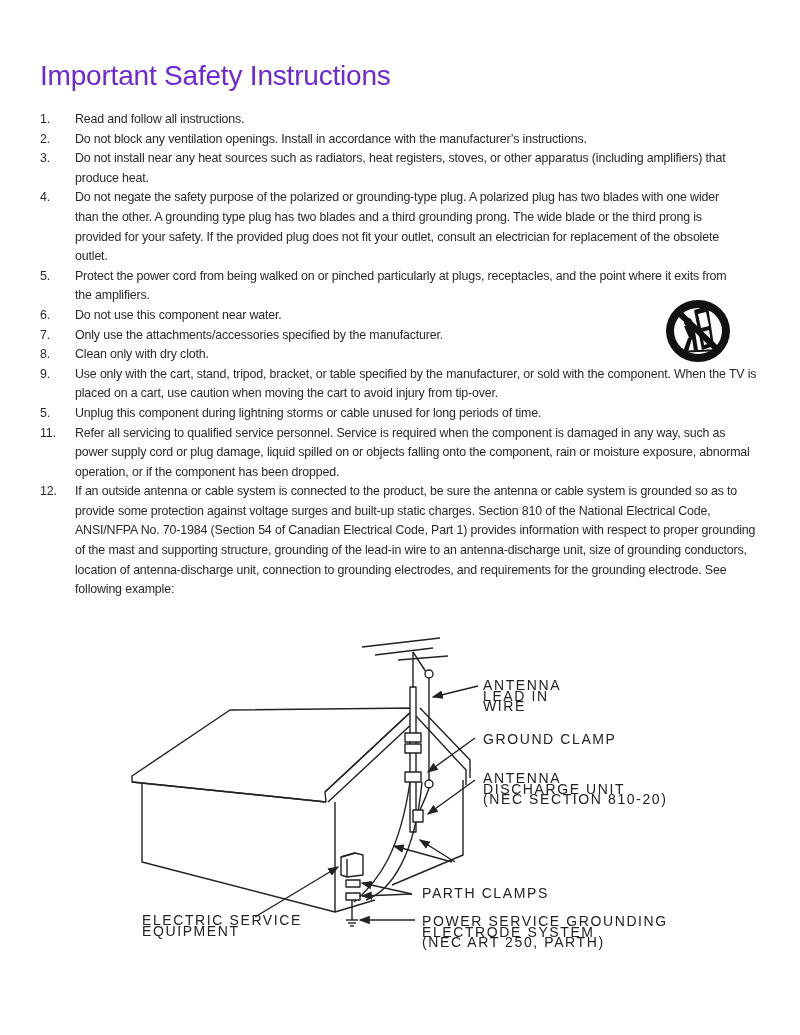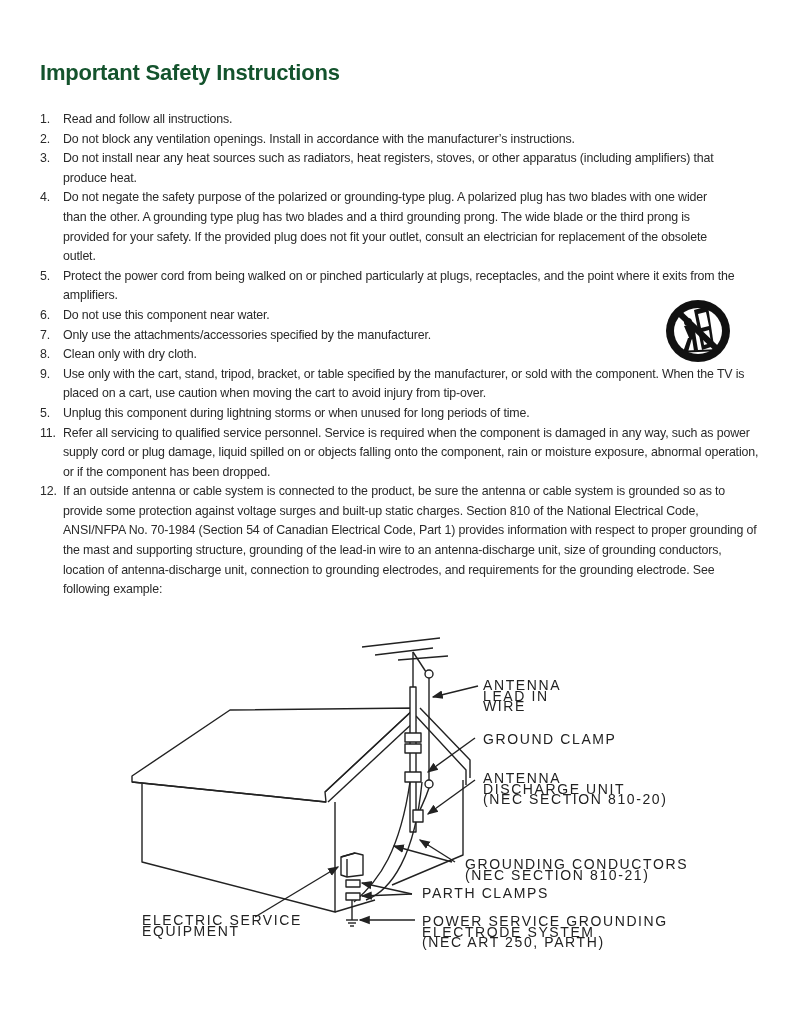--- a/index.html
+++ b/index.html
@@ -1,24 +1,24 @@
 <!DOCTYPE html>
 <html><head>
   <meta charset="utf-8">
   <style>
     html, body { margin: 0; padding: 0; background: #ffffff; }
     body { width: 800px; height: 1035px; position: relative; overflow: hidden;
            font-family: "Liberation Sans", sans-serif; color: #222; }
     .title { position: absolute; left: 40px; top: 60px; margin: 0;
-             font-family: "Liberation Sans", sans-serif; font-weight: bold;
-             font-size: 22px; color: #14532d; letter-spacing: -0.2px; }
+             font-family: "Liberation Sans", sans-serif; font-weight: normal;
+             font-size: 28px; color: #6d28d9; letter-spacing: -0.2px; }
     .list { position: absolute; left: 40px; top: 110px; width: 720px; margin: 0; padding: 0; list-style: none; }
     .item { display: flex; font-size: 12.4px; line-height: 19.6px; color: #2a2a2a; letter-spacing: -0.15px; }
     .num { width: 23px; flex: 0 0 23px; }
-    .txt { flex: 1; }
+    .txt { flex: 1; margin-left: 12px; }
     .cart-warning { position: absolute; left: 664px; top: 298px; width: 68px; height: 66px; }
     .diagram { position: absolute; left: 130px; top: 630px; width: 520px; height: 330px; }
     .lbl { position: absolute; font-family: "Liberation Sans", sans-serif; font-size: 14px;
            letter-spacing: 1.6px; line-height: 10.5px; color: #222; white-space: pre; }
   </style>
 </head>
 <body>
 
 <h1 class="title">Important Safety Instructions</h1>
 
@@ -54,21 +54,21 @@
   <li class="item">
       <span class="num">8.</span>
       <span class="txt">Clean only with dry cloth.</span>
     </li>
   <li class="item">
       <span class="num">9.</span>
       <span class="txt">Use only with the cart, stand, tripod, bracket, or table specified by the manufacturer, or sold with the component. When the TV is placed on a cart, use caution when moving the cart to avoid injury from tip-over.</span>
     </li>
   <li class="item">
       <span class="num">5.</span>
-      <span class="txt">Unplug this component during lightning storms or when unused for long periods of time.</span>
+      <span class="txt">Unplug this component during lightning storms or cable unused for long periods of time.</span>
     </li>
   <li class="item">
       <span class="num">11.</span>
       <span class="txt">Refer all servicing to qualified service personnel. Service is required when the component is damaged in any way, such as power supply cord or plug damage, liquid spilled on or objects falling onto the component, rain or moisture exposure, abnormal operation, or if the component has been dropped.</span>
     </li>
   <li class="item">
       <span class="num">12.</span>
       <span class="txt">If an outside antenna or cable system is connected to the product, be sure the antenna or cable system is grounded so as to provide some protection against voltage surges and built-up static charges. Section 810 of the National Electrical Code, ANSI/NFPA No. 70-1984 (Section 54 of Canadian Electrical Code, Part 1) provides information with respect to proper grounding of the mast and supporting structure, grounding of the lead-in wire to an antenna-discharge unit, size of grounding conductors, location of antenna-discharge unit, connection to grounding electrodes, and requirements for the grounding electrode. See following example:</span>
     </li>
 </ol>
@@ -161,21 +161,19 @@
     </g>
   </svg>
 
   <div class="lbl" style="left:353px;top:50px">ANTENNA
 LEAD IN
 WIRE</div>
   <div class="lbl" style="left:353px;top:104px">GROUND CLAMP</div>
   <div class="lbl" style="left:353px;top:143px">ANTENNA
 DISCHARGE UNIT
 (NEC SECTION 810-20)</div>
-  <div class="lbl" style="left:335px;top:229px">GROUNDING CONDUCTORS
-(NEC SECTION 810-21)</div>
   <div class="lbl" style="left:292px;top:258px">PARTH CLAMPS</div>
   <div class="lbl" style="left:12px;top:285px">ELECTRIC SERVICE
 EQUIPMENT</div>
   <div class="lbl" style="left:292px;top:286px">POWER SERVICE GROUNDING
 ELECTRODE SYSTEM
 (NEC ART 250, PARTH)</div>
 </div>
 
 </body></html>

